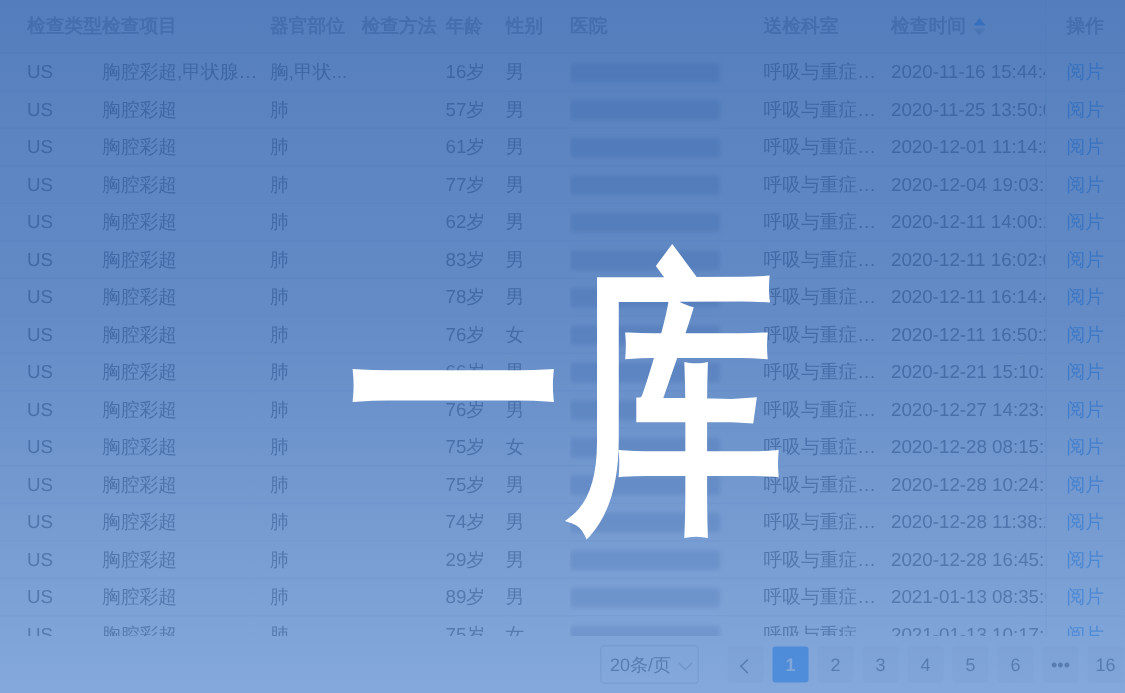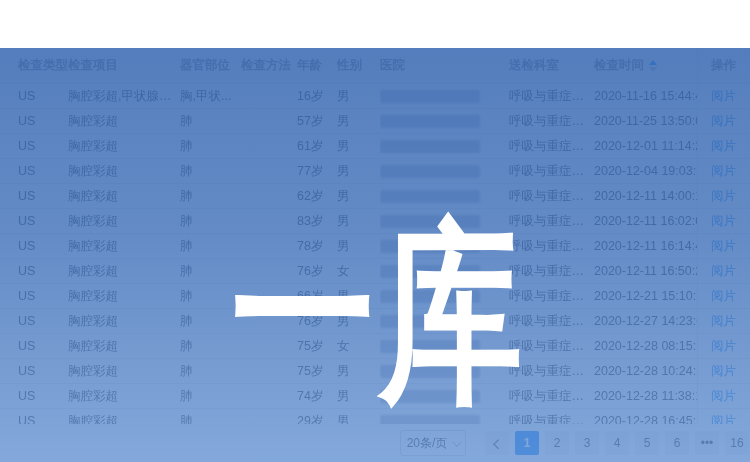--- a/index.html
+++ b/index.html
@@ -1,20 +1,20 @@
 <!DOCTYPE html>
 <html><head>
 <meta charset="utf-8">
 <style>
   html,body{margin:0;padding:0;}
   body{
     width:750px;height:462px;overflow:hidden;position:relative;background:#fff;
     font-family:"Liberation Sans","DejaVu Sans",sans-serif;
   }
-  .stage{position:absolute;inset:0;margin-top:48px;}
+  .stage{position:absolute;inset:0;}
   
   .table{position:absolute;left:0;top:0;right:0;height:424px;z-index:1;background:#fff;}
   .thead{display:flex;align-items:center;height:36px;box-sizing:border-box;
          background:#f5f7fa;border-bottom:1px solid #e4e7ed;padding-left:18px;
          color:#909399;font-size:12.5px;font-weight:bold;}
   .tbody{display:flex;flex-direction:column;height:388px;}
   .row{display:flex;align-items:center;flex:1;box-sizing:border-box;
        border-bottom:1px solid #ebeef5;padding-left:18px;
        color:#606266;font-size:12.5px;}
   .cell{box-sizing:border-box;padding-right:6px;overflow:hidden;white-space:nowrap;

